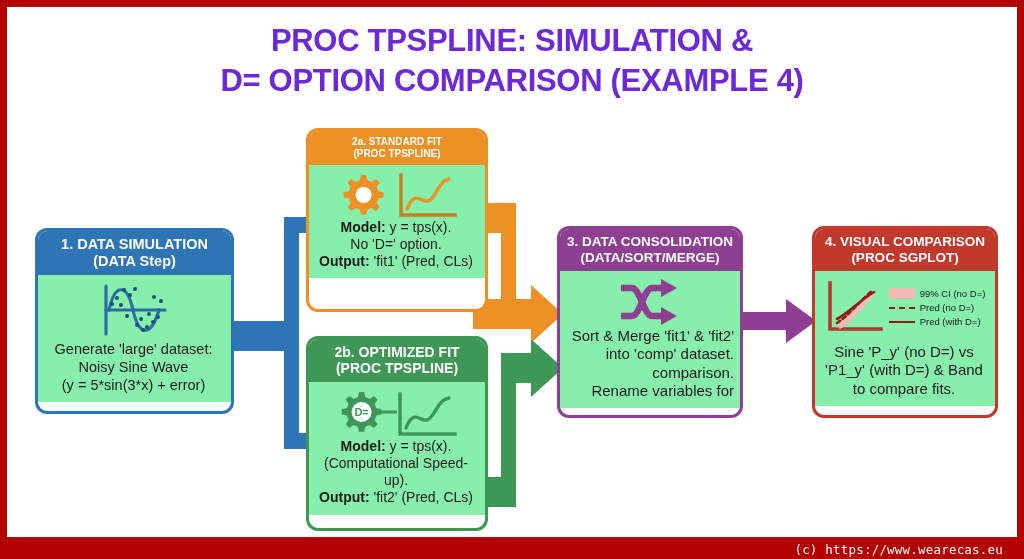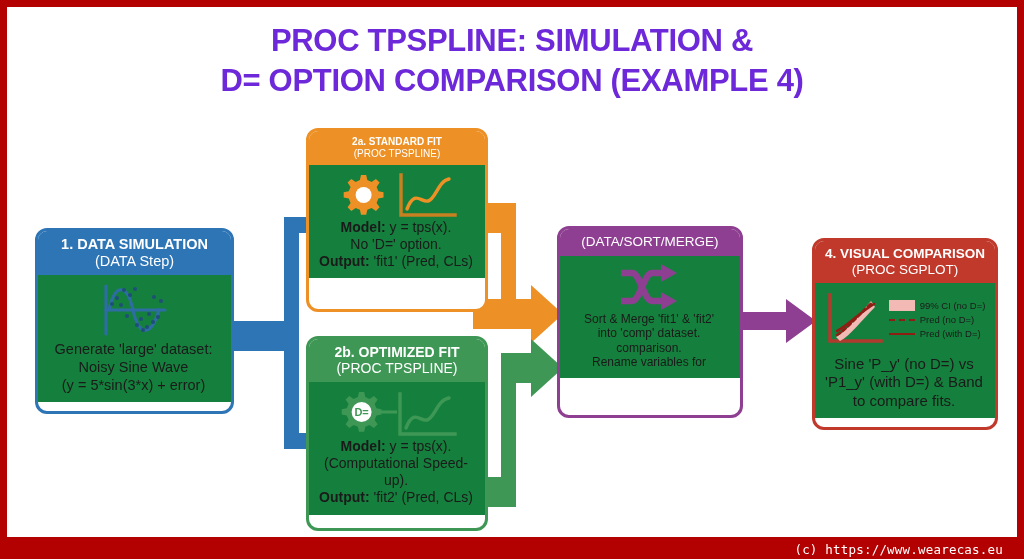--- a/index.html
+++ b/index.html
@@ -39,23 +39,23 @@
     overflow: hidden;
     z-index: 5;
   }
   .box .hdr {
     color: #ffffff;
     font-weight: bold;
     text-align: center;
     padding: 5px 4px 6px 4px;
     line-height: 1.15;
   }
-  .box .hdr .l2 { font-weight: normal; }
+  .box .hdr .l2 { font-weight: bold; }
   .box .body {
-    background: #15803d;
+    background: #86efac;
     text-align: center;
     padding: 6px 6px 8px 4px;
   }
   .box .body .txt { color: #1a1a1a; line-height: 1.22; }
   .box .body .txt b { font-weight: bold; }
   .icon-wrap { display: flex; align-items: center; justify-content: center; }
 
   
   #box1 { left: 28px; top: 221px; width: 199px; height: 186px;
           border: 3px solid #2e75b6; }
@@ -71,24 +71,24 @@
   
   #box2b { left: 299px; top: 329px; width: 182px; height: 195px;
            border: 3px solid #3f9755; }
   #box2b .hdr { background: #3f9755; font-size: 14px; }
   #box2b .body .txt { font-size: 14px; }
 
   
   #box3 { left: 550px; top: 219px; width: 186px; height: 192px;
           border: 3px solid #8e3f91; }
   #box3 .hdr { background: #8e3f91; font-size: 13.5px; }
-  #box3 .body .txt { font-size: 12px; }
-
-  
-  #box4 { left: 805px; top: 231px; width: 186px; height: 192px;
+  #box3 .body .txt { font-size: 15px; text-align: right; }
+
+  
+  #box4 { left: 805px; top: 219px; width: 186px; height: 192px;
           border: 3px solid #c0392b; }
   #box4 .hdr { background: #c0392b; font-size: 13.5px; }
   #box4 .body .txt { font-size: 15px; }
 
   
   .conn { position: absolute; z-index: 1; }
   #conn-blue   { left: 222px; top: 196px; }
   #conn-orange { left: 466px; top: 196px; }
   #conn-green  { left: 466px; top: 330px; }
   #conn-purple { left: 731px; top: 292px; }
@@ -235,20 +235,21 @@
       <div class="txt">
         <div><b>Model:</b><span> y = tps(x).</span></div>
         <div>(Computational Speed-up).</div>
         <div><b>Output:</b><span> 'fit2' (Pred, CLs)</span></div>
       </div>
     </div>
   </div>
 
   <div class="box" id="box3">
     <div class="hdr">
+      <div>3. DATA CONSOLIDATION</div>
       <div class="l2">(DATA/SORT/MERGE)</div>
     </div>
     <div class="body">
       <div class="icon-wrap">
         <svg width="62" height="50" viewBox="0 0 62 50">
           <g stroke="#8e3f91" stroke-width="6.5" fill="none" stroke-linecap="butt">
             <path d="M3 11 L14 11 C22 11, 26 39, 34 39 L45 39"></path>
             <path d="M3 39 L14 39 C22 39, 26 11, 34 11 L45 11"></path>
           </g>
           <polygon points="43,2 59,11 43,20" fill="#8e3f91"></polygon>

